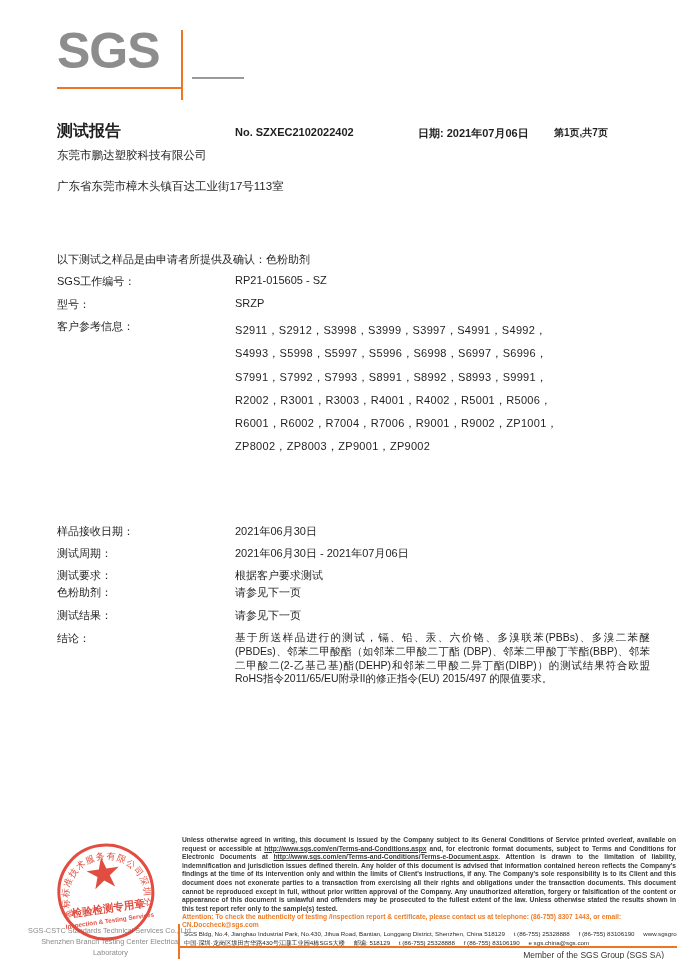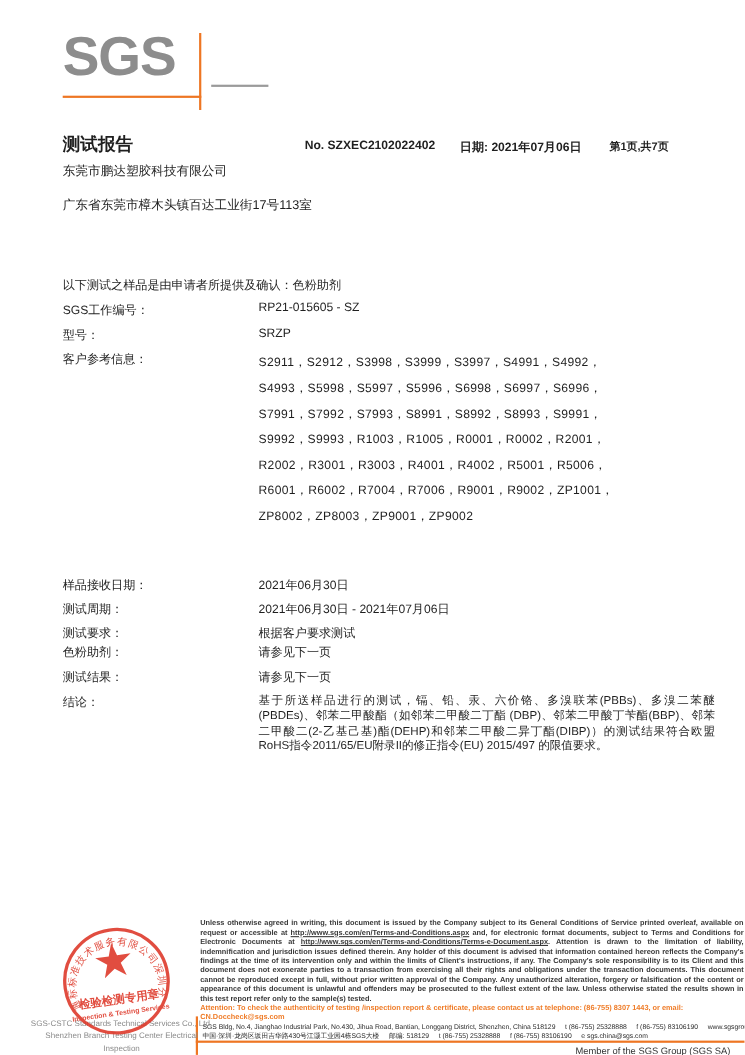--- a/index.html
+++ b/index.html
@@ -19,21 +19,21 @@
     font-size: 50px; font-weight: bold;
     color: #8d8d8d; letter-spacing: -1px;
     line-height: 1;
   }
   .logo-vline { left: 181px; top: 30px; width: 2px; height: 70px; background: #ee7623; }
   .logo-hline { left: 57px; top: 87px; width: 126px; height: 2px; background: #ee7623; }
   .logo-grayline { left: 192px; top: 77px; width: 52px; height: 2px; background: #9a9a9a; }
 
   
   .title   { left: 57px;  top: 121px; font-size: 16px; font-weight: bold; }
-  .rep-no  { left: 235px; top: 126px; font-size: 11px; font-weight: 600; margin-left: 42px; }
+  .rep-no  { left: 235px; top: 126px; font-size: 11px; font-weight: 600; }
   .rep-date{ left: 418px; top: 126px; font-size: 11px; font-weight: 600; }
   .rep-page{ left: 554px; top: 126px; font-size: 10px; font-weight: 600; }
 
   .applicant-name { left: 57px; top: 148px; font-size: 11.5px; }
   .applicant-addr { left: 57px; top: 179px; font-size: 11.5px; }
 
   .statement { left: 57px; top: 252px; font-size: 11px; }
 
   
   .row { left: 57px; width: 592px; font-size: 11px; }
@@ -87,21 +87,20 @@
 <div class="abs row" style="top:297px">
   <span class="lbl">型号：</span>
   <span class="val">SRZP</span>
 </div>
 <div class="abs row" style="top:319px">
   <span class="lbl">客户参考信息：</span>
   <span class="val ref-lines">
     <div>S2911，S2912，S3998，S3999，S3997，S4991，S4992，</div>
     <div>S4993，S5998，S5997，S5996，S6998，S6997，S6996，</div>
     <div>S7991，S7992，S7993，S8991，S8992，S8993，S9991，</div>
-    <div>S9992，S9993，R1003，R1005，R0001，R0002，R2001，</div>
     <div>R2002，R3001，R3003，R4001，R4002，R5001，R5006，</div>
     <div>R6001，R6002，R7004，R7006，R9001，R9002，ZP1001，</div>
     <div>ZP8002，ZP8003，ZP9001，ZP9002</div>
   </span>
 </div>
 <div class="abs row" style="top:524px">
   <span class="lbl">样品接收日期：</span>
   <span class="val">2021年06月30日</span>
 </div>
 <div class="abs row" style="top:546px">
@@ -120,21 +119,21 @@
   <span class="lbl">测试结果：</span>
   <span class="val">请参见下一页</span>
 </div>
 <div class="abs row" style="top:631px">
   <span class="lbl">结论：</span>
   <span class="val conclusion-text">基于所送样品进行的测试，镉、铅、汞、六价铬、多溴联苯(PBBs)、多溴二苯醚(PBDEs)、邻苯二甲酸酯（如邻苯二甲酸二丁酯 (DBP)、邻苯二甲酸丁苄酯(BBP)、邻苯二甲酸二(2-乙基己基)酯(DEHP)和邻苯二甲酸二异丁酯(DIBP)）的测试结果符合欧盟RoHS指令2011/65/EU附录II的修正指令(EU) 2015/497 的限值要求。</span>
 </div>
 
 <div class="abs lab-lines">
   <div>SGS-CSTC Standards Technical Services Co., Ltd.</div>
-  <div>Shenzhen Branch Testing Center Electrical Inspection</div>
+  <div>Shenzhen Branch Testing Center Electrical Laboratory</div>
 </div>
 
 <svg class="abs stamp-svg" width="160" height="120" viewBox="0 0 160 120">
   <g transform="rotate(-8 80 55)" opacity="0.88">
     <circle cx="80" cy="54" r="47" fill="none" stroke="#dd3526" stroke-width="3"></circle>
     <polygon points="80,19 83.8,30.7 96.2,30.7 86.2,38 90,49.8 80,42.5 70,49.8 73.8,38 63.8,30.7 76.2,30.7" fill="#dd3526"></polygon>
     <path id="ringpath" d="M 46,76 A 38,38 0 1 1 114,76" fill="none"></path>
     <text font-size="9" fill="#dd3526" letter-spacing="1">
       <textPath href="#ringpath" startOffset="2">通标标准技术服务有限公司深圳分公司</textPath>
     </text>

